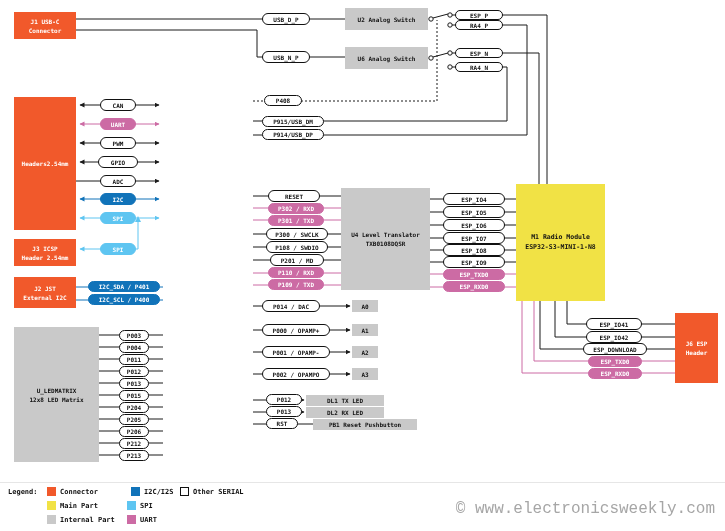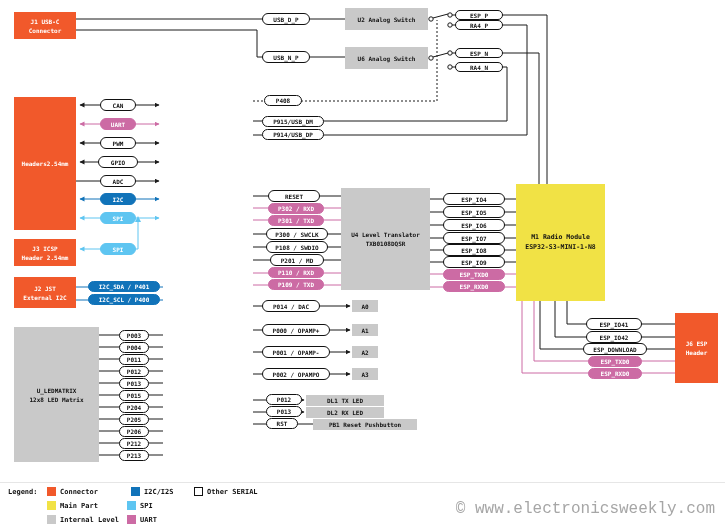--- a/index.html
+++ b/index.html
@@ -244,33 +244,33 @@
   <div class="lg-item" style="left:47px;top:487px">
       <span class="sw" style="background: rgb(241, 89, 43);"></span>
       <span>Connector</span>
     </div>
   <div class="lg-item" style="left:47px;top:501px">
       <span class="sw" style="background: rgb(241, 226, 69);"></span>
       <span>Main Part</span>
     </div>
   <div class="lg-item" style="left:47px;top:515px">
       <span class="sw" style="background: rgb(201, 201, 201);"></span>
-      <span>Internal Level</span>
+      <span>Internal Part</span>
     </div>
   <div class="lg-item" style="left:131px;top:487px">
       <span class="sw" style="background: rgb(17, 115, 185);"></span>
       <span>I2C/I2S</span>
     </div>
   <div class="lg-item" style="left:127px;top:501px">
       <span class="sw" style="background: rgb(94, 197, 241);"></span>
       <span>SPI</span>
     </div>
   <div class="lg-item" style="left:127px;top:515px">
       <span class="sw" style="background: rgb(204, 107, 164);"></span>
       <span>UART</span>
     </div>
-  <div class="lg-item" style="left:194px;top:487px">
+  <div class="lg-item" style="left:180px;top:487px">
       <span class="sw sw-bordered" style="background: rgb(255, 255, 255);"></span>
       <span>Other SERIAL</span>
     </div>
 
   <div class="copyright">© www.electronicsweekly.com</div>
 </div>
 
 </body></html>

